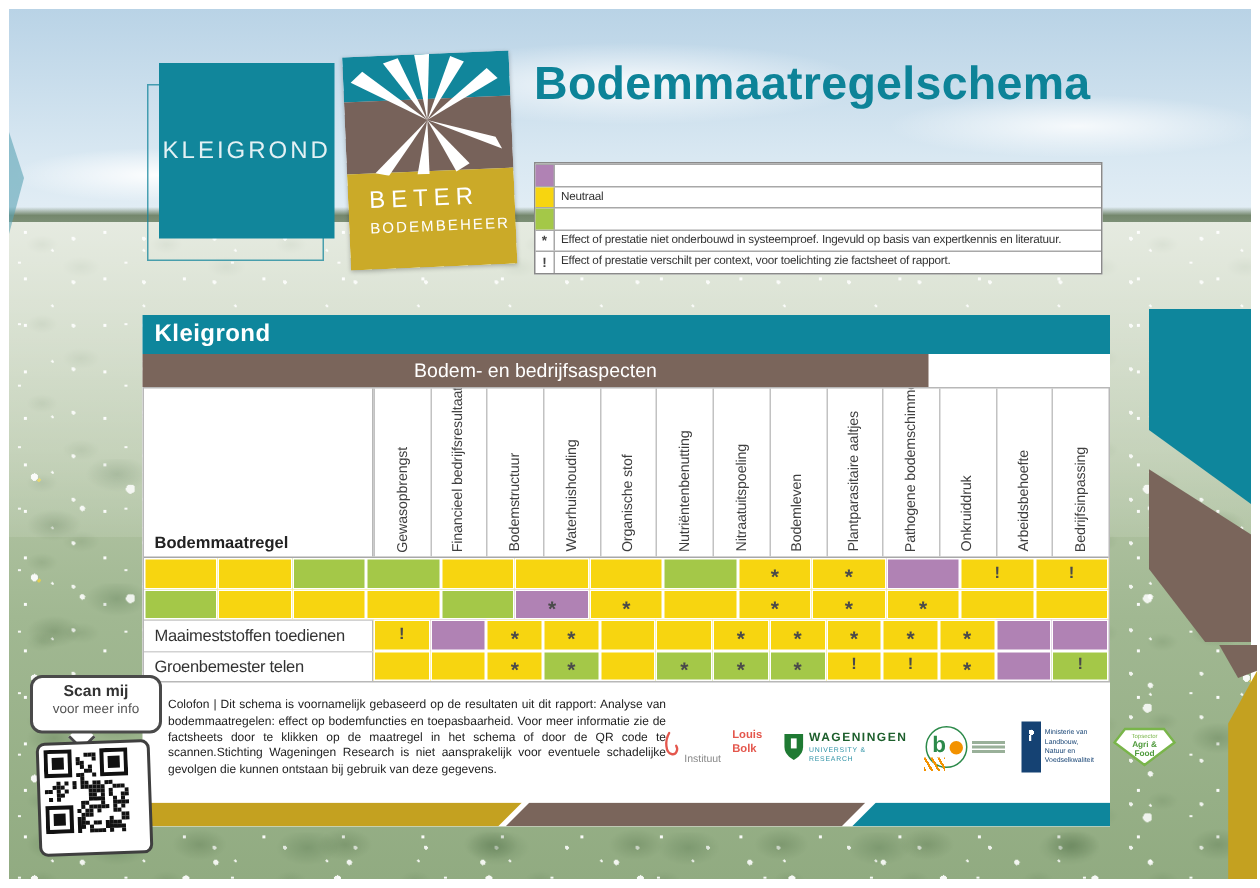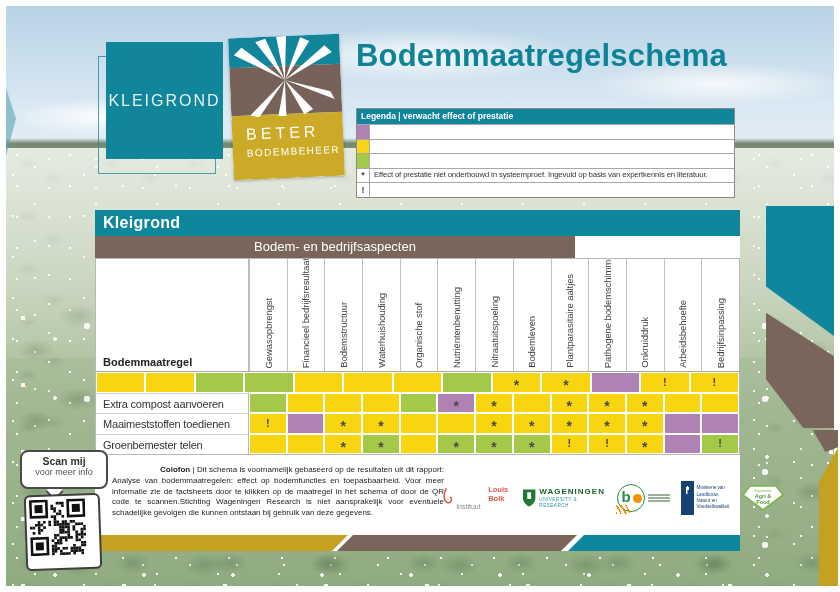--- a/index.html
+++ b/index.html
@@ -74,21 +74,21 @@
   .lkey{width:13px;border-right:1px solid #a8a8a8;box-sizing:border-box;flex:none;
     display:flex;align-items:center;justify-content:center;}
   .lsym{font-size:9px;font-weight:bold;color:#444;}
   .llab{flex:1;font-size:7.8px;letter-spacing:-0.15px;color:#333;line-height:12.5px;
     padding-left:4px;white-space:nowrap;overflow:hidden;}
   
   .panel{position:absolute;left:95px;top:210px;width:645px;height:341px;background:#ffffff;}
   .panel-title{height:26px;background:#0e869c;color:#fff;font-size:16px;font-weight:bold;
     line-height:26px;padding-left:8px;letter-spacing:.3px;}
   .panel-sub{height:22px;background:#7a655b;color:#fff;font-size:13px;line-height:22px;
-    width:480px;text-align:center;}
+    width:524px;text-align:center;}
   .grid{position:absolute;left:0;top:48px;width:645px;box-sizing:border-box;
     border:1px solid #b8b8b8;background:#fff;}
   .ghead{display:flex;height:112px;border-bottom:1px solid #a8a8a8;}
   .label-head{width:153px;flex:none;position:relative;border-right:1px solid #b8b8b8;box-sizing:border-box;}
   .label-head span{position:absolute;left:7px;bottom:3px;font-size:11px;font-weight:bold;color:#222;}
   .hcell{flex:1 1 0;border-left:1px solid #c2c2c2;box-sizing:border-box;overflow:hidden;
     display:flex;align-items:flex-end;justify-content:center;}
   .hcell:first-of-type{border-left:none;}
   .vtext{writing-mode:vertical-rl;transform:rotate(180deg);font-size:9.5px;color:#3f3f3f;
     letter-spacing:-0.1px;padding:3px 0;line-height:1;white-space:nowrap;}
@@ -97,21 +97,21 @@
     line-height:20.5px;padding-left:7px;box-sizing:border-box;border-right:1px solid #b8b8b8;
     border-top:1px solid #d2d2d2;white-space:nowrap;overflow:hidden;}
   .grow:first-child .rlabel{border-top:none;}
   .dcell{flex:1 1 0;box-sizing:border-box;border:1px solid #ffffff;
     display:flex;align-items:center;justify-content:center;}
   .sym{font-size:11px;font-weight:bold;color:#4a4a4a;line-height:1;}
   .sym.star{font-size:14px;transform:translateY(2.5px);}
   
   .colofon{position:absolute;left:17px;top:255px;width:332px;font-size:8px;line-height:1.35;
     color:#222;text-align:justify;}
-  .colofon b{font-weight:bold;margin-left:48px;}
+  .colofon b{font-weight:normal;}
   .flogos{position:absolute;left:348px;top:262px;width:290px;height:52px;display:flex;
     align-items:center;gap:11px;}
   .flogo{display:flex;align-items:center;gap:3px;}
   .lb-text1{color:#e4574d;font-size:7.5px;font-weight:bold;line-height:1.2;margin-left:32px;}
   .lb-text2{color:#8a8a8a;font-size:7px;line-height:1.2;}
   .wg-text1{color:#1d5f2c;font-size:8px;font-weight:bold;letter-spacing:1px;line-height:1.3;}
   .wg-text2{color:#2e93a6;font-size:4.6px;letter-spacing:.5px;line-height:1.3;}
   .bo-circle{width:26px;height:26px;border:1.6px solid #2c8a4a;border-radius:50%;position:relative;
     background:#fff;flex:none;}
   .bo-b{position:absolute;left:4px;top:3px;color:#2c8a4a;font-size:15px;font-weight:bold;}
@@ -182,37 +182,38 @@
         <polygon points="55,44 100,57 104,65"></polygon>
       </g>
     </svg>
     <div class="bb-t1">BETER</div>
     <div class="bb-t2">BODEMBEHEER</div>
   </div>
 
   <h1 class="title">Bodemmaatregelschema</h1>
 
   <div class="legend">
-    <div class="legend-head">Legenda | verwacht effect of prestatie</div>
     <div id="legend-rows">
         <div class="lrow">
           <div class="lkey" style="background: rgb(176, 130, 180);"></div>
         </div>
         <div class="lrow">
           <div class="lkey" style="background: rgb(247, 213, 16);"></div>
+          <div class="llab">Neutraal</div>
         </div>
         <div class="lrow">
           <div class="lkey" style="background: rgb(164, 200, 72);"></div>
         </div>
         <div class="lrow">
           <div class="lkey lsym">*</div>
           <div class="llab">Effect of prestatie niet onderbouwd in systeemproef. Ingevuld op basis van expertkennis en literatuur.</div>
         </div>
         <div class="lrow">
           <div class="lkey lsym">!</div>
+          <div class="llab">Effect of prestatie verschilt per context, voor toelichting zie factsheet of rapport.</div>
         </div>
       </div>
   </div>
 
   <div class="panel">
     <div class="panel-title">Kleigrond</div>
     <div class="panel-sub">Bodem- en bedrijfsaspecten</div>
 
     <div class="grid">
       <div class="ghead" id="grid-head">
@@ -277,21 +278,20 @@
             </div>
             <div class="dcell" title="Negatief" style="background: rgb(176, 130, 180);"></div>
             <div class="dcell" title="Neutraal" style="background: rgb(247, 213, 16);">
               <span class="sym">!</span>
             </div>
             <div class="dcell" title="Neutraal" style="background: rgb(247, 213, 16);">
               <span class="sym">!</span>
             </div>
           </div>
           <div class="grow">
-            <div class="rlabel">Extra compost aanvoeren</div>
             <div class="dcell" title="Positief" style="background: rgb(164, 200, 72);"></div>
             <div class="dcell" title="Neutraal" style="background: rgb(247, 213, 16);"></div>
             <div class="dcell" title="Neutraal" style="background: rgb(247, 213, 16);"></div>
             <div class="dcell" title="Neutraal" style="background: rgb(247, 213, 16);"></div>
             <div class="dcell" title="Positief" style="background: rgb(164, 200, 72);"></div>
             <div class="dcell" title="Negatief" style="background: rgb(176, 130, 180);">
               <span class="sym star">*</span>
             </div>
             <div class="dcell" title="Neutraal" style="background: rgb(247, 213, 16);">
               <span class="sym star">*</span>

